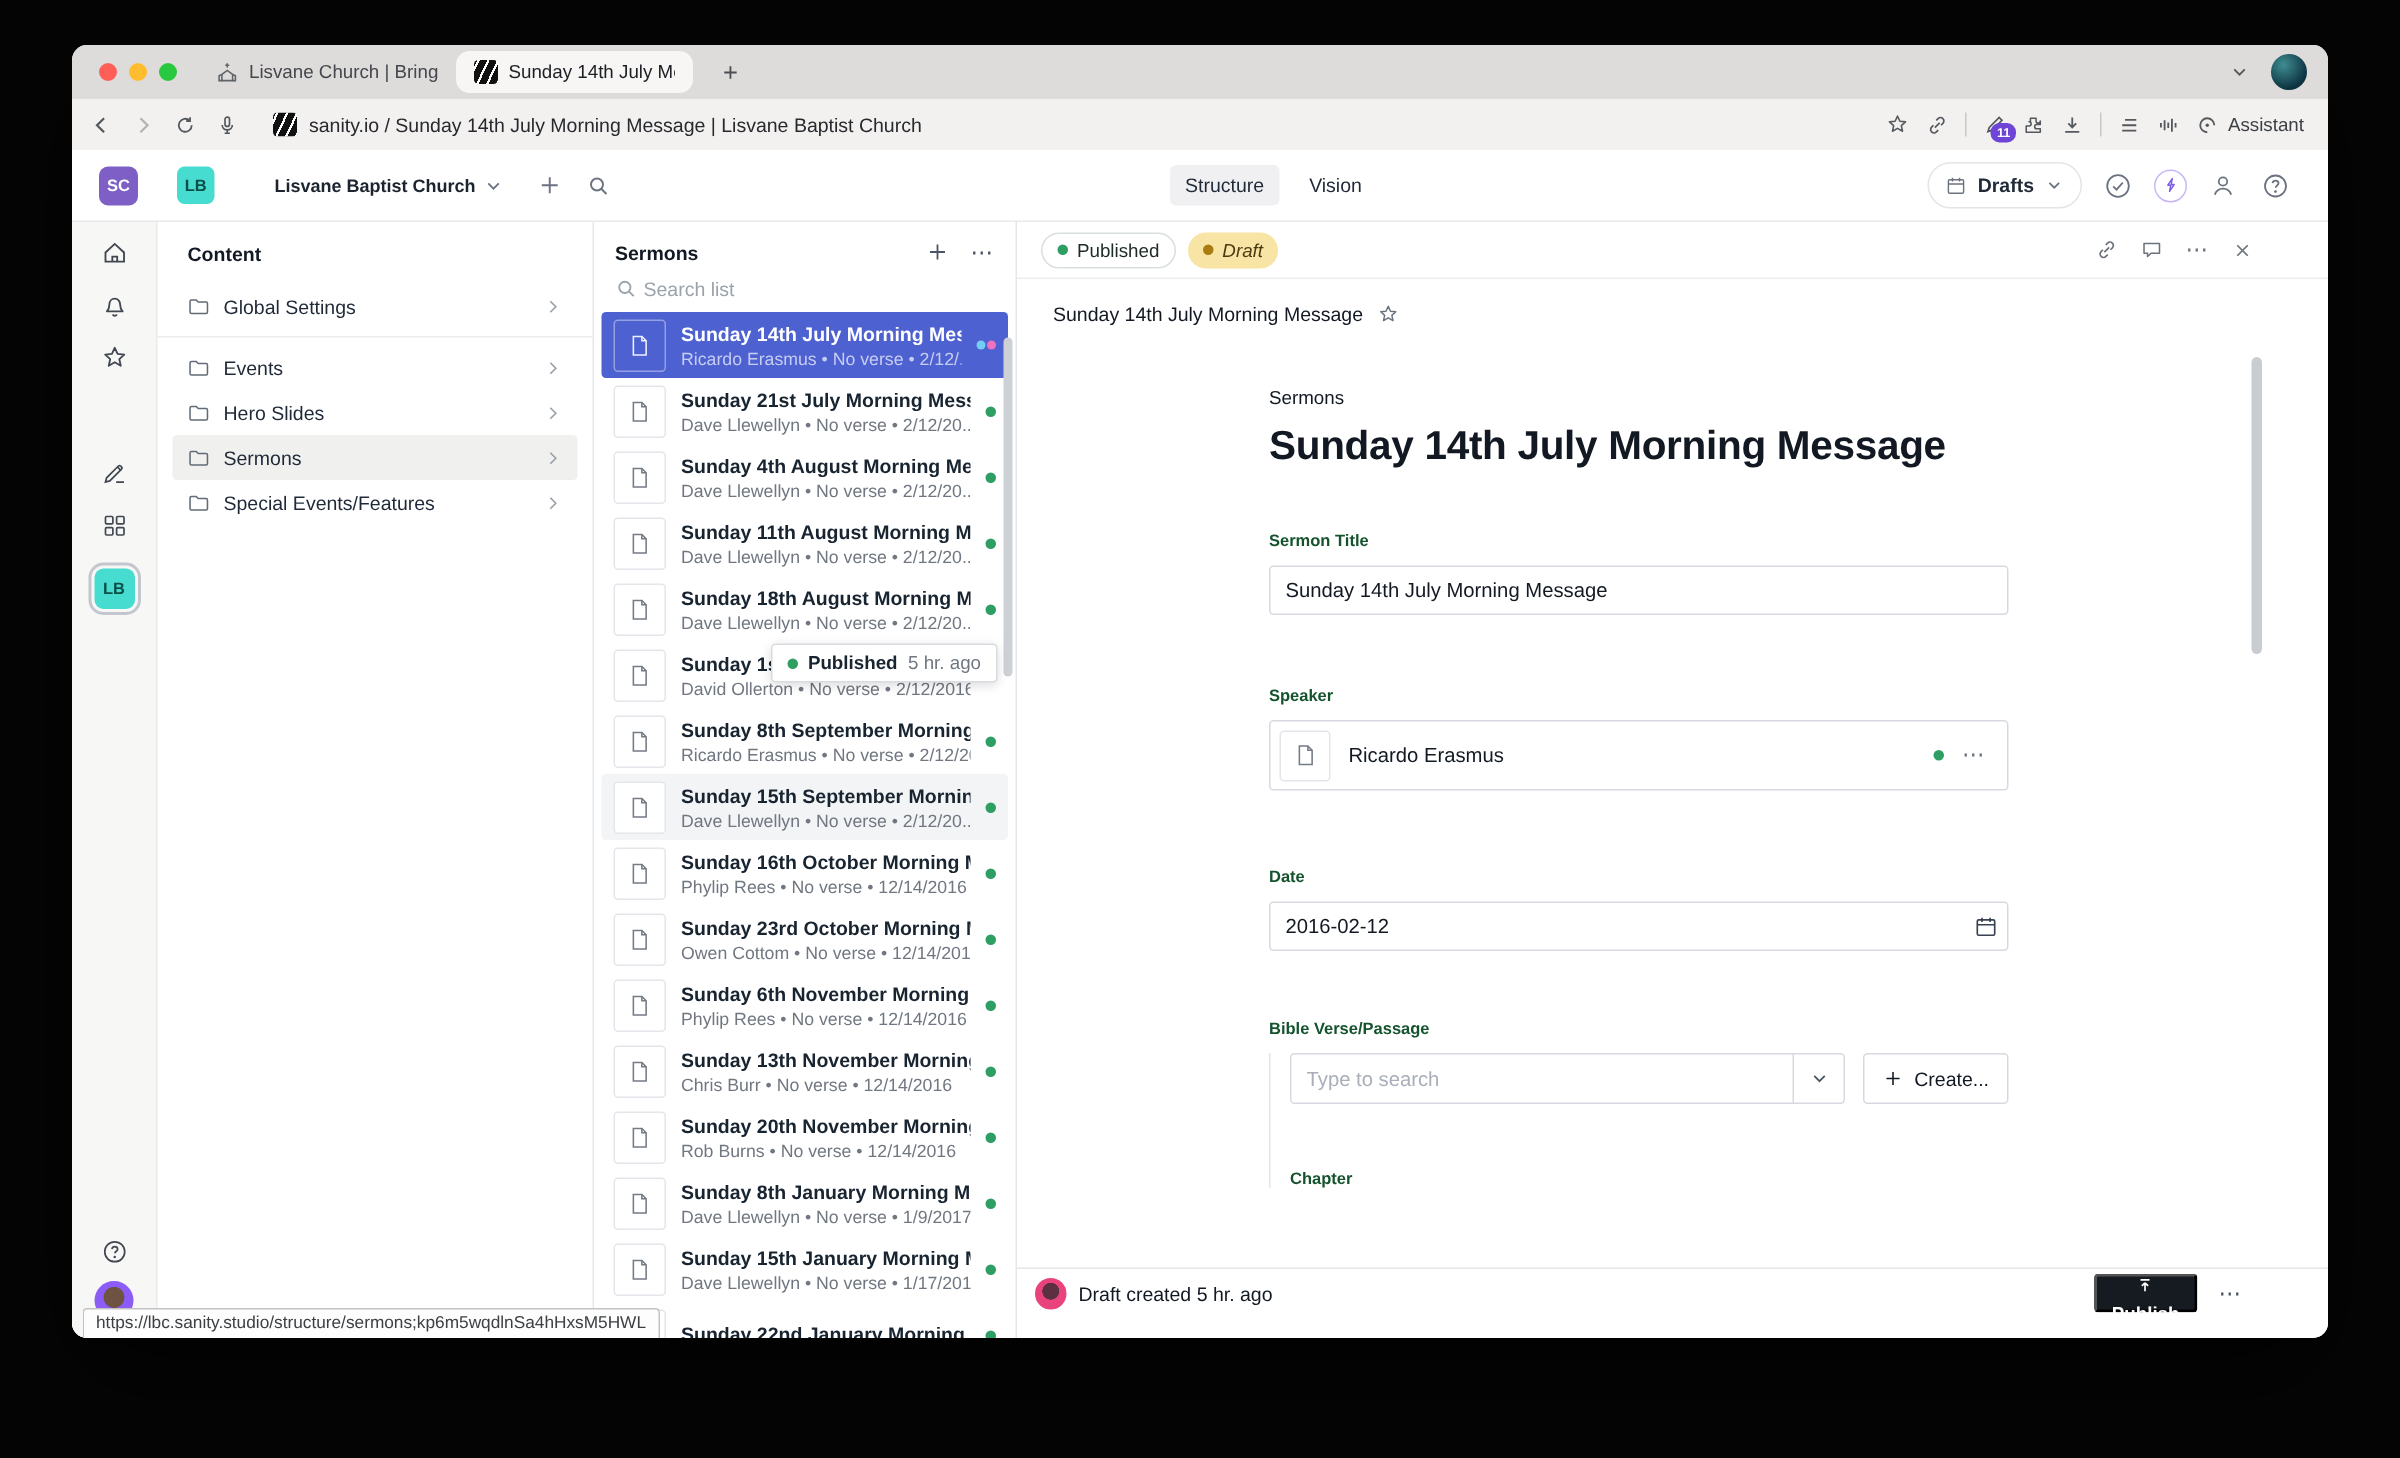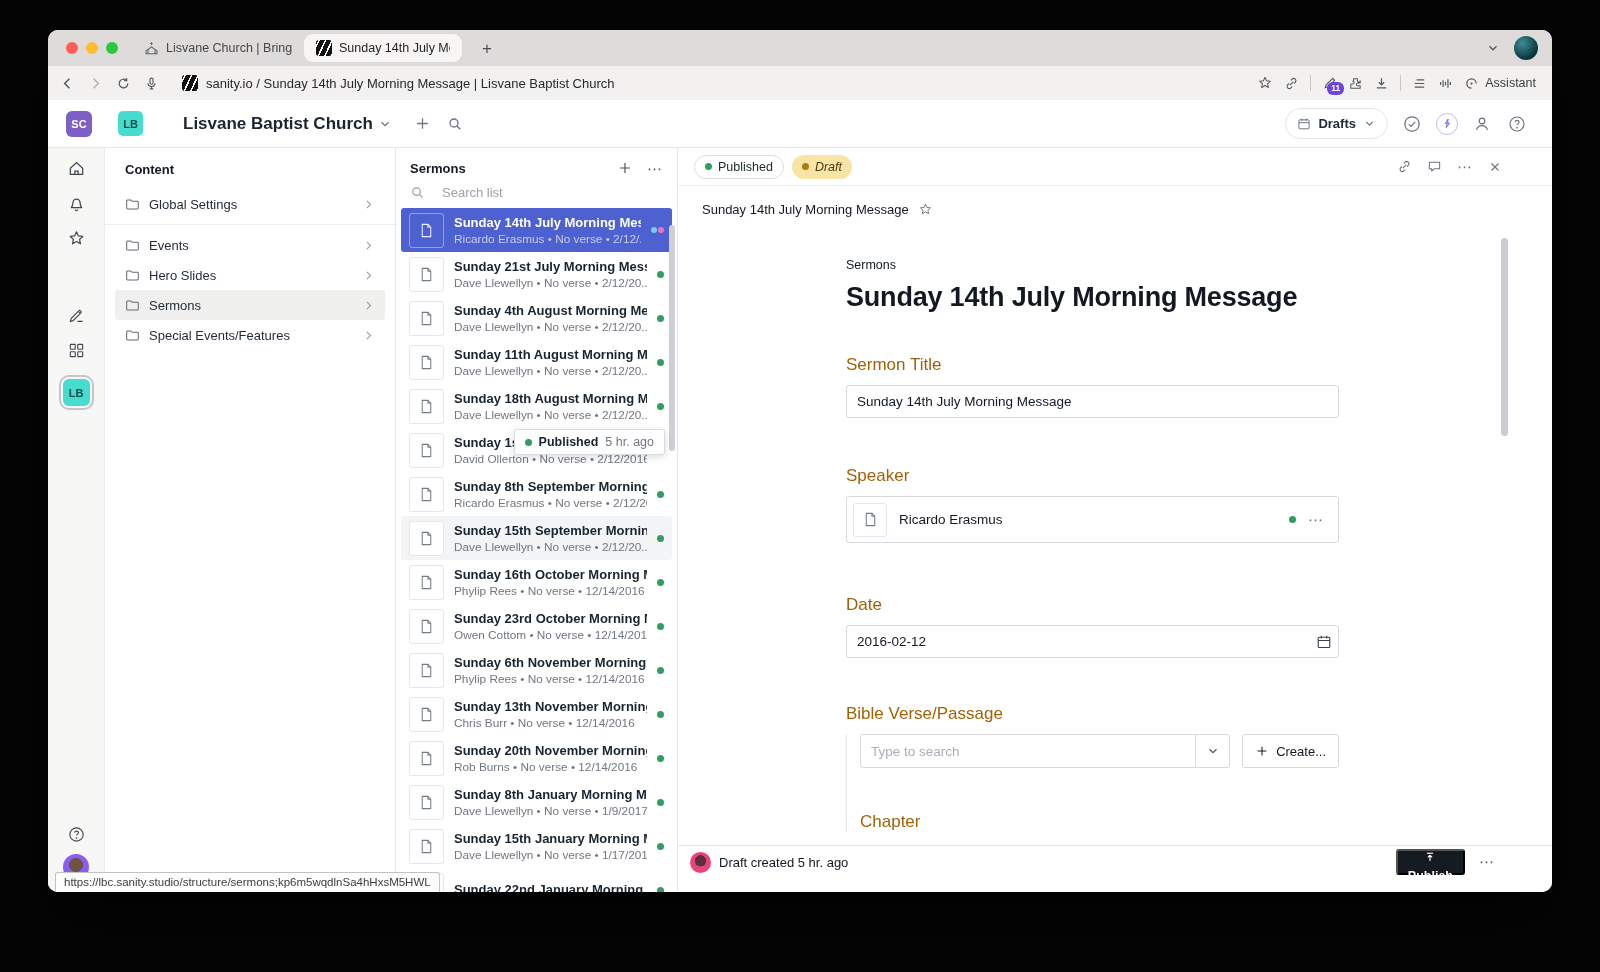--- a/index.html
+++ b/index.html
@@ -36,21 +36,21 @@
                 background-image:repeating-linear-gradient(115deg, rgba(255,255,255,0) 0 2px, #fff 2px 3.5px, rgba(255,255,255,0) 3.5px 6px); }
   .church-fav { color:#5f6368; display:flex; }
 
   
   .app { flex:1; display:flex; flex-direction:column; min-height:0; background:#fff; }
   .navbar { height:48px; flex:0 0 auto; border-bottom:1px solid #e8e9eb; display:flex; align-items:center;
             padding:0 24px 0 18px; position:relative; }
   .badge { border-radius:6px; display:flex; align-items:center; justify-content:center; font-weight:bold; }
   .org-badge { width:26px; height:26px; background:#7d5fc6; color:#fff; font-size:11px; margin-right:26px; }
   .ws-badge { width:25px; height:25px; background:#46dcd0; color:#0c4f49; font-size:11px; border-radius:5px; }
-  .ws-name { font-size:17px; font-weight:600; color:#1c2430; margin:0 5px 0 9px;padding-left:31px; }
+  .ws-name { font-size:12px; font-weight:600; color:#1c2430; margin:0 5px 0 9px;padding-left:31px; }
   .nb-ic { color:#6b7280; display:flex; align-items:center; }
   .nb-plus { margin-left:22px; }
   .nb-search { margin-left:16px; }
   .nb-center { position:absolute; left:732px; top:0; height:100%; display:flex; align-items:center; gap:10px; }
   .nb-tab { font-size:13px; color:#1f2937; padding:6px 10px; border-radius:4px; }
   .nb-tab.active { background:#f0f0f2; font-weight:500; }
   .nb-right { margin-left:auto; display:flex; align-items:center; gap:13px; }
   .drafts-pill { display:flex; align-items:center; gap:7px; border:1px solid #e3e4e8; border-radius:16px;
                  height:31px; padding:0 11px; color:#1f2937; }
   .drafts-label { font-size:13px; font-weight:600; }
@@ -82,21 +82,21 @@
   .crow.divided { margin-bottom:11px; }
   .crow.divided::after { content:""; position:absolute; left:-10px; right:-10px; bottom:-6px; height:1px; background:#ececea; }
 
   
   .list-panel { width:282px; flex:0 0 auto; border-right:1px solid #e6e7e9; display:flex; flex-direction:column;
                 overflow:hidden; position:relative; }
   .lp-head { display:flex; align-items:center; padding:12px 14px 0; }
   .lp-title { font-size:13px; font-weight:bold; color:#121923; }
   .lp-actions { margin-left:auto; display:flex; align-items:center; gap:14px; color:#4b5563; }
   .lp-ellipsis { font-size:15px; color:#4b5563; letter-spacing:1px; line-height:1; }
-  .lp-search { display:flex; align-items:center; gap:17px; margin:4px 14px 0; height:24px; color:#9aa2ab; }
+  .lp-search { display:flex; align-items:center; gap:4px; margin:4px 14px 0; height:24px; color:#9aa2ab; }
   .lp-search input { border:none; outline:none; background:transparent; font-size:13px; color:#1f2937; width:100%;
                      font-family:"Liberation Sans",sans-serif; }
   .lp-search input::placeholder { color:#9aa2ab; }
   .lp-items { margin-top:4px; padding:0 5px; position:relative; flex:1; overflow:hidden; }
   .srow { height:44px; display:flex; align-items:center; gap:10px; padding:0 8px; border-radius:3px; }
   .srow.hover { background:#f3f4f6; }
   .srow .docbox { width:35px; height:35px; flex:0 0 auto; border:1px solid #e3e6ea; border-radius:3px; background:#fff;
                   display:flex; align-items:center; justify-content:center; color:#737b85; }
   .srow .stext { min-width:0; flex:1; }
   .srow .stitle { font-size:13px; font-weight:600; color:#182430; white-space:nowrap; overflow:hidden; }
@@ -134,21 +134,21 @@
   .ed-head-actions { margin-left:auto; display:flex; align-items:center; gap:15px; color:#6a727c; }
   .ed-ellipsis { font-size:15px; letter-spacing:1px; line-height:1; color:#6a727c; }
   .ed-crumb { height:46px; flex:0 0 auto; display:flex; align-items:center; gap:9px; padding:0 24px; }
   .crumb-text { font-size:13px; color:#121923; }
   .crumb-star { color:#6a727c; display:flex; }
   .ed-scroll { flex:1; position:relative; overflow:hidden; }
   .ed-scrollbar { position:absolute; right:44px; top:6px; width:7px; height:198px; border-radius:4px; background:#c9ccd1; }
   .form { position:absolute; left:168px; top:0; width:493px; }
   .type-label { margin-top:26px; font-size:12.5px; color:#121923; }
   .doc-h1 { margin-top:10px; font-size:27px; font-weight:bold; color:#121923; letter-spacing:-.2px; }
-  .f-label { font-size:17px; font-weight:400; color:#a16207; }
+  .f-label { font-size:11px; font-weight:700; color:#14532d; }
   .mt-title { margin-top:42px; }
   .text-input { margin-top:10px; width:100%; height:33px; border:1px solid #d6dae0; border-radius:3px;
                 font-size:13.5px; color:#121923; padding:0 10px; outline:none; font-family:"Liberation Sans",sans-serif; }
   .text-input::placeholder { color:#a8afb8; }
   .mt-speaker { margin-top:48px; }
   .ref-card { margin-top:10px; height:47px; border:1px solid #d6dae0; border-radius:3px; display:flex; align-items:center;
               gap:12px; padding:0 14px 0 6px; }
   .ref-docbox { width:34px; height:34px; border:1px solid #e3e6ea; border-radius:3px; display:flex; align-items:center;
                 justify-content:center; color:#737b85; }
   .ref-name { font-size:13.5px; color:#121923; }
@@ -313,20 +313,24 @@
             <svg width="17" height="17" viewBox="0 0 16 16">
               <path d="M8 3v10M3 8h10" stroke="currentColor" stroke-width="1.2" fill="none"></path>
             </svg>
           </span>
         <span class="nb-ic nb-search">
             <svg width="16" height="16" viewBox="0 0 16 16">
               <circle cx="7" cy="7" r="4" fill="none" stroke="currentColor" stroke-width="1.3"></circle>
               <path d="M10 10l3.3 3.3" stroke="currentColor" stroke-width="1.3" fill="none"></path>
             </svg>
           </span>
+        <div class="nb-center">
+          <span class="nb-tab active">Structure</span>
+          <span class="nb-tab">Vision</span>
+        </div>
         <div class="nb-right">
           <div class="drafts-pill">
             <span class="nb-ic">
                 <svg width="14" height="14" viewBox="0 0 16 16">
                   <rect x="2.2" y="3.2" width="11.6" height="10.3" rx="1" fill="none" stroke="currentColor" stroke-width="1.1"></rect>
                   <path d="M2.2 6.5h11.6M5.3 1.8v2.8M10.7 1.8v2.8" stroke="currentColor" stroke-width="1.1" fill="none"></path>
                 </svg>
               </span>
             <span class="drafts-label">Drafts</span>
             <span class="nb-ic">

